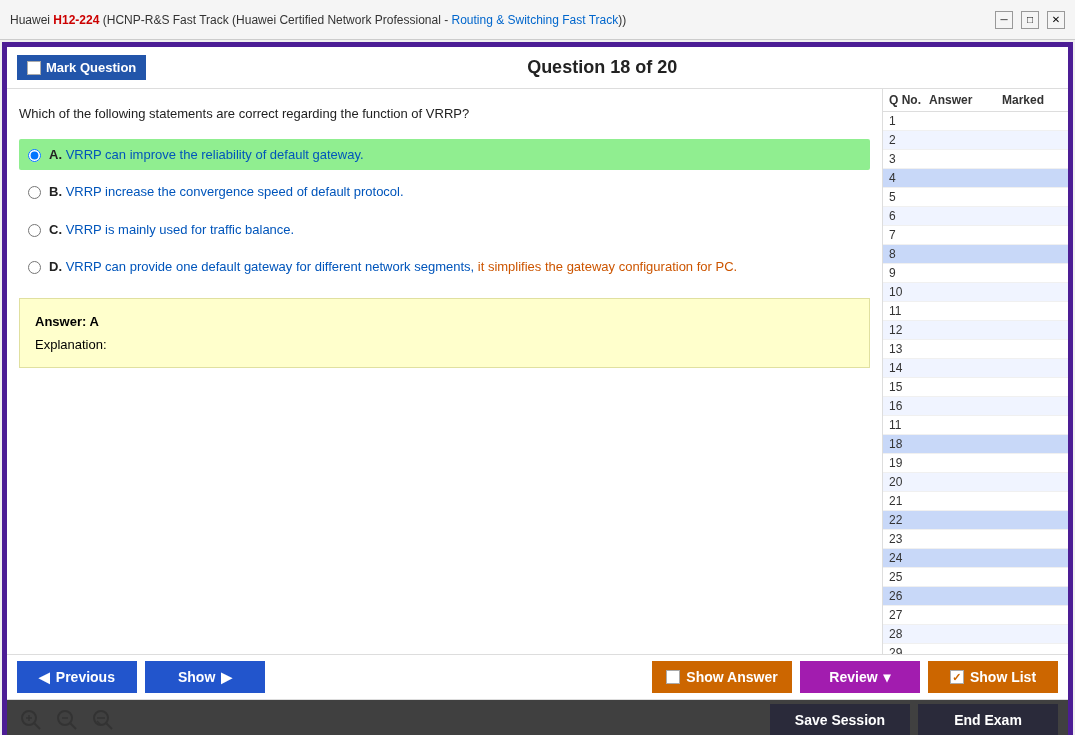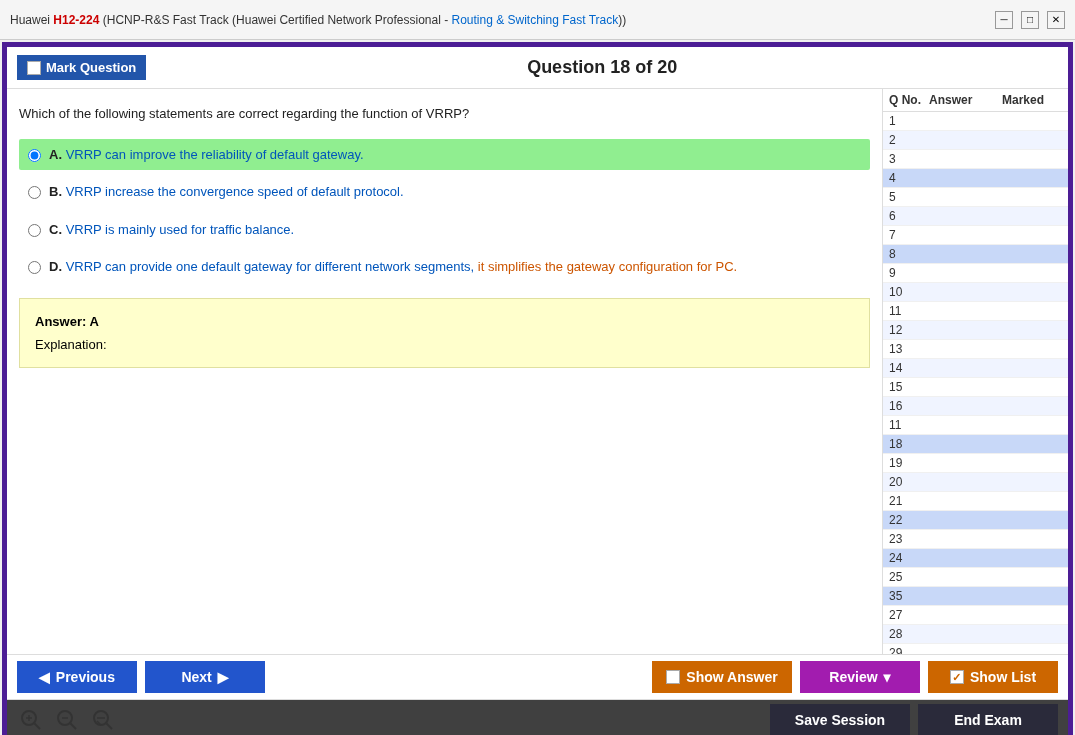--- a/index.html
+++ b/index.html
@@ -474,21 +474,21 @@
             <span>24</span>
             <span></span>
             <span></span>
           </div>
           <div class="q-row">
             <span>25</span>
             <span></span>
             <span></span>
           </div>
           <div class="q-row highlighted">
-            <span>35</span>
+            <span>26</span>
             <span></span>
             <span></span>
           </div>
           <div class="q-row">
             <span>27</span>
             <span></span>
             <span></span>
           </div>
           <div class="q-row">
             <span>28</span>
@@ -504,21 +504,21 @@
     </div>
 
   </div>
 
   <div class="bottom-toolbar">
     <button class="nav-btn">
       <span>◀</span>
       <span>Previous</span>
     </button>
     <button class="nav-btn">
-      <span>Next</span>
+      <span>Show</span>
       <span>▶</span>
     </button>
     <div class="spacer"></div>
     <button class="show-answer-btn">
       <span class="checkbox-white"></span>
       <span>Show Answer</span>
     </button>
     <button class="review-btn">
       <span>Review</span>
       <span>▾</span>

